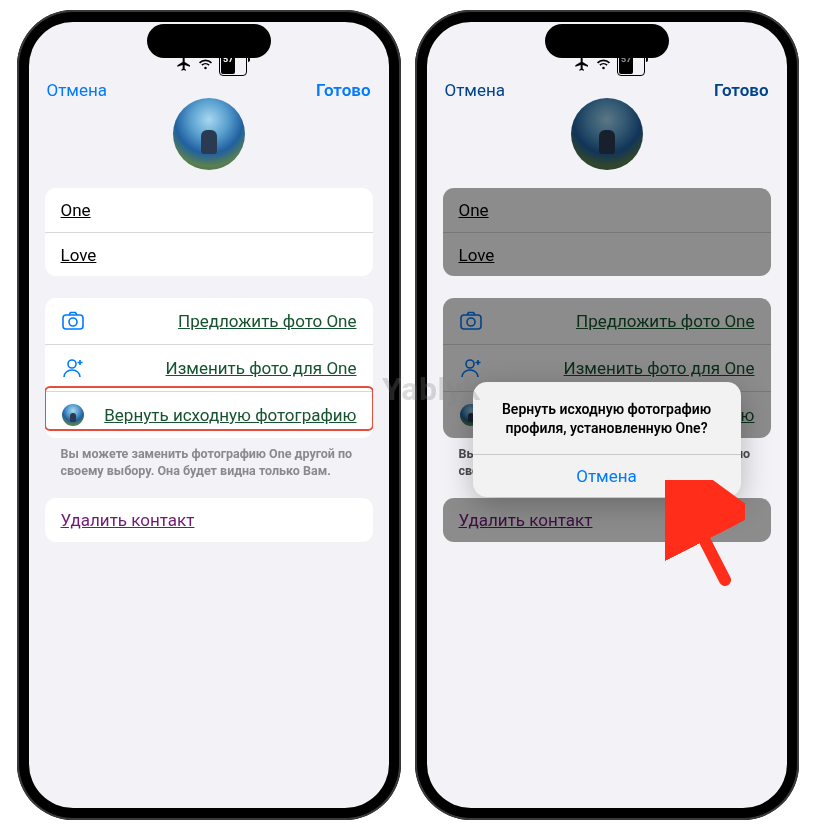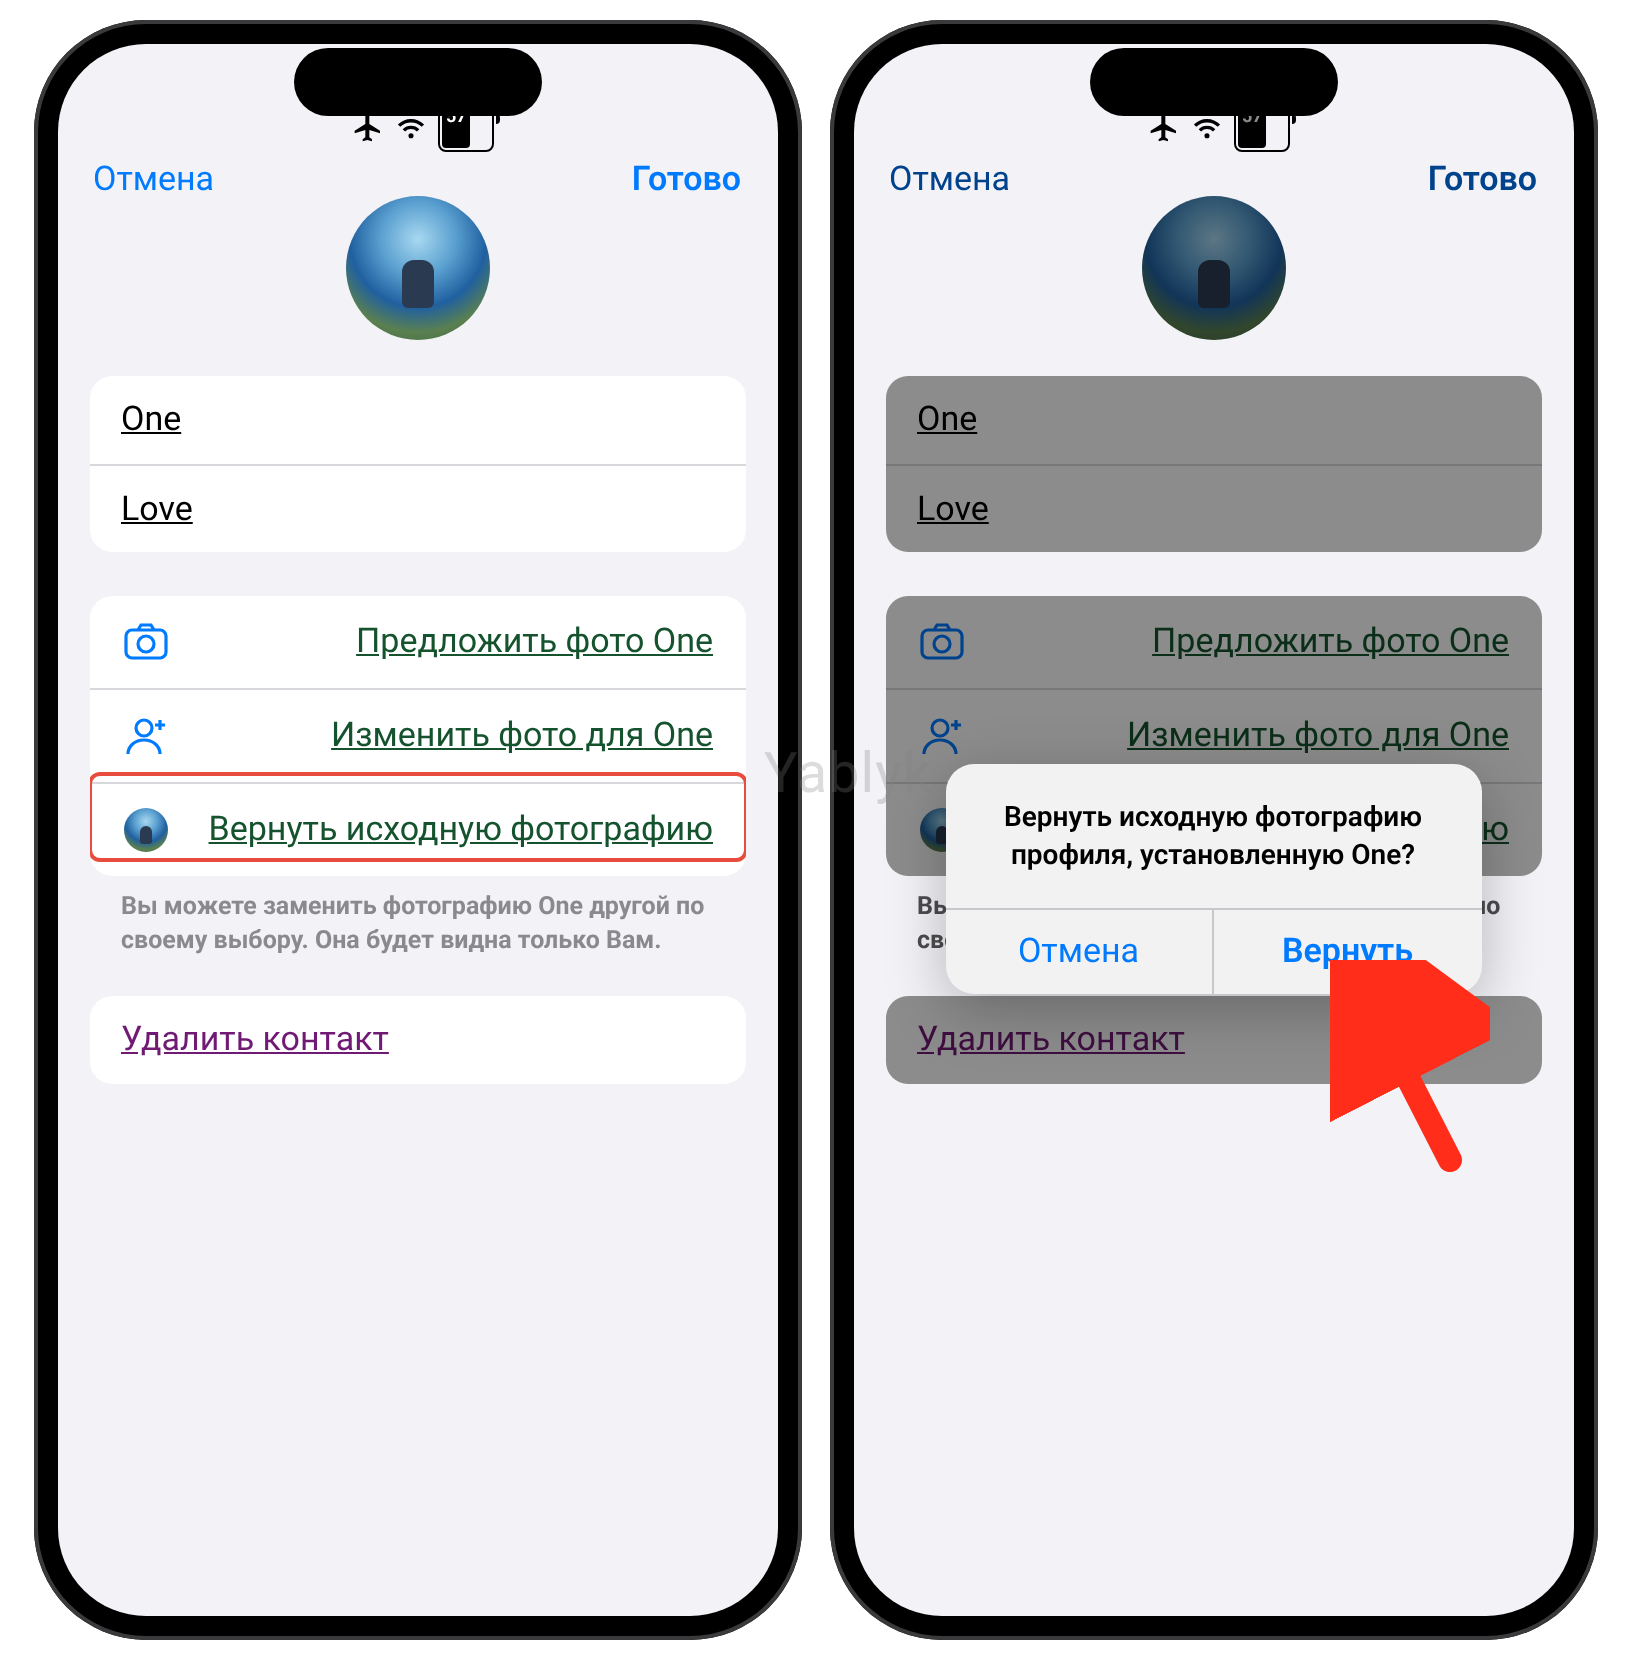--- a/index.html
+++ b/index.html
@@ -230,22 +230,22 @@
     font-weight: 600;
   }
   .arrow {
     position: absolute;
     z-index: 70;
   }
   .watermark {
     position: absolute;
     top: 370px;
     left: 382px;
-    font-size: 28px;
-    font-weight: 400;
+    font-size: 32px;
+    font-weight: 700;
     color: rgba(130,130,130,0.28);
     z-index: 80;
     letter-spacing: 0.5px;
   }
 </style>
 </head>
 <body>
 
 <div class="canvas">
 
@@ -401,21 +401,20 @@
           <div class="row destructive">
               <span>Удалить контакт</span>
             </div>
         </div>
       </div>
 
       <div class="alert">
         <div class="alert-msg">Вернуть исходную фотографию профиля, установленную One?</div>
         <div class="alert-btns">
           <div class="alert-btn">Отмена</div>
-          <div class="alert-btn">Вернуть</div>
         </div>
       </div>
 
       <svg class="arrow" style="left:238px; top:458px;" width="80" height="110" viewBox="0 0 80 110">
         <defs>
           <marker id="ah" markerWidth="12" markerHeight="12" refX="4" refY="5" orient="auto">
             <path d="M0 0 L10 5 L0 10 Z" fill="#ff2d1a"></path>
           </marker>
         </defs>
         <path d="M60 100 L18 18" stroke="#ff2d1a" stroke-width="12" marker-end="url(#ah)" stroke-linecap="round"></path>

